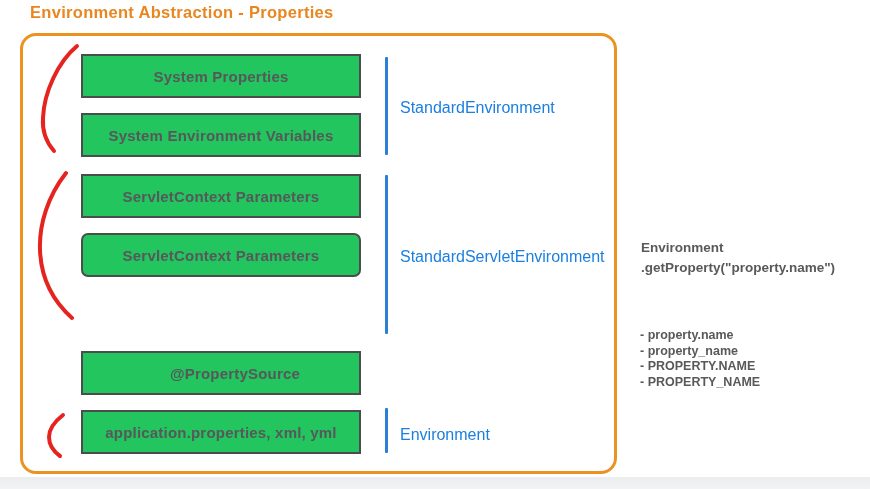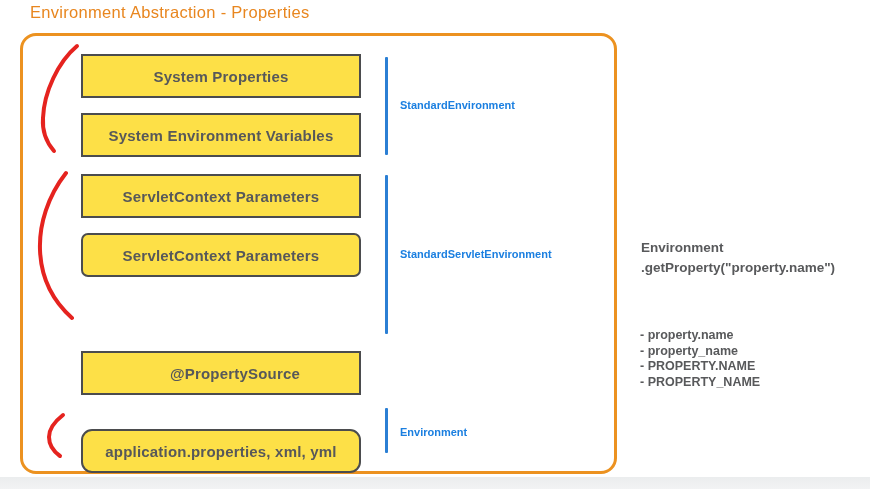--- a/index.html
+++ b/index.html
@@ -5,55 +5,55 @@
   html,body{margin:0;padding:0;}
   body{
     width:870px;height:489px;position:relative;overflow:hidden;
     background:#ffffff;
     font-family:"Liberation Sans","DejaVu Sans",sans-serif;
   }
   .stage{position:absolute;inset:0;}
 
   .page-title{
     position:absolute;left:30px;top:3px;margin:0;
-    font-size:16.5px;font-weight:normal;letter-spacing:.3px;
+    font-size:16.5px;font-weight:bold;letter-spacing:.3px;
     color:#E8861F;white-space:nowrap;
   }
 
   .container{
     position:absolute;left:20px;top:33px;width:597px;height:441px;
     border:3px solid #EC9220;border-radius:16px;background:#ffffff;
     box-sizing:border-box;
   }
 
   .prop-box{
     position:absolute;left:81px;width:280px;height:44px;
-    border:2px solid #4B4C4E;background:#fde047;box-sizing:border-box;
+    border:2px solid #4B4C4E;background:#22c55e;box-sizing:border-box;
     display:flex;align-items:center;justify-content:center;
     font-size:15px;font-weight:600;color:#57585A;letter-spacing:.2px;
     white-space:nowrap;
   }
   .box-1{top:54px;}
   .box-2{top:113px;}
   .box-3{top:174px;}
   .box-4{top:233px;border-radius:7px;}
   .box-5{top:291px;}
   .box-6{top:351px;padding-left:28px;}
-  .box-7{top:429px;border-radius:11px;}
+  .box-7{top:410px;}
 
   .blue-line{
     position:absolute;left:385px;width:3px;background:#2B7FD4;border-radius:1px;
   }
   .line-1{top:57px;height:98px;}
   .line-2{top:175px;height:159px;}
   .line-3{top:408px;height:45px;}
 
   .group-label{
     position:absolute;left:400px;
-    font-size:11px;font-weight:bold;color:#1B7FE0;white-space:nowrap;
+    font-size:16px;font-weight:normal;color:#1B7FE0;white-space:nowrap;
   }
   .label-1{top:99px;}
   .label-2{top:248px;}
   .label-3{top:426px;}
 
   .braces{position:absolute;left:0;top:0;width:870px;height:489px;pointer-events:none;}
 
   .env-note{
     position:absolute;left:641px;top:238px;
     font-size:13.5px;font-weight:bold;color:#58595B;line-height:20px;

